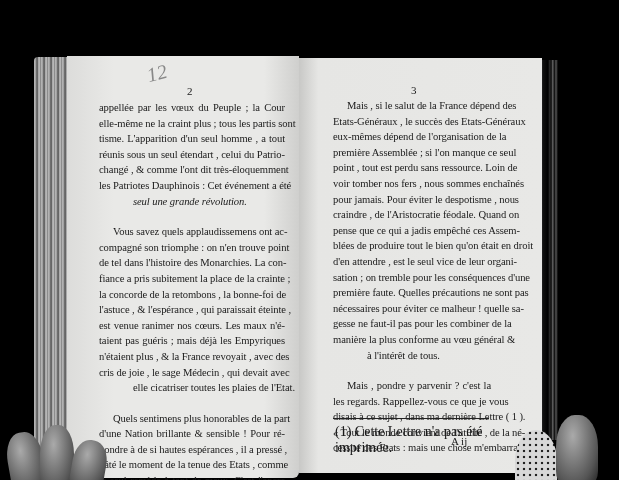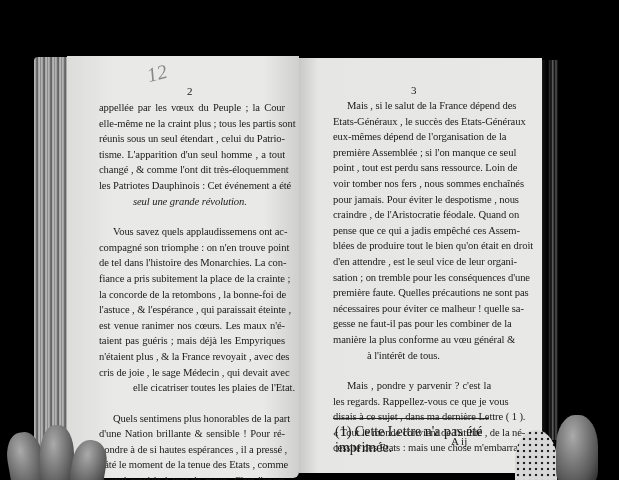--- a/index.html
+++ b/index.html
@@ -70,22 +70,22 @@
 <div class="edges-left"></div>
 <div class="edges-right"></div>
 
 <div class="page left">
   <div class="pencil" style="left:80px;top:6px;">12</div>
   <div class="pageno" style="left:120px;top:29px;">2</div>
   <div class="text" id="lp" style="left:32px;top:44px;width:186px;">
     <p>
       <span class="line">appellée par les vœux du Peuple ; la Cour</span>
       <span class="line">elle-même ne la craint plus ; tous les partis sont</span>
+      <span class="line">tisme. L'apparition d'un seul homme , a tout</span>
       <span class="line">réunis sous un seul étendart , celui du Patrio-</span>
-      <span class="line">tisme. L'apparition d'un seul homme , a tout</span>
       <span class="line">changé , &amp; comme l'ont dit très-éloquemment</span>
       <span class="line">les Patriotes Dauphinois : Cet événement a été</span>
       <span class="line last it">seul une grande révolution.</span>
     </p>
     <div class="gap"></div>
     <p>
       <span class="line ind">Vous savez quels applaudissemens ont ac-</span>
       <span class="line">compagné son triomphe : on n'en trouve point</span>
       <span class="line">de tel dans l'histoire des Monarchies. La con-</span>
       <span class="line">fiance a pris subitement la place de la crainte ;</span>

